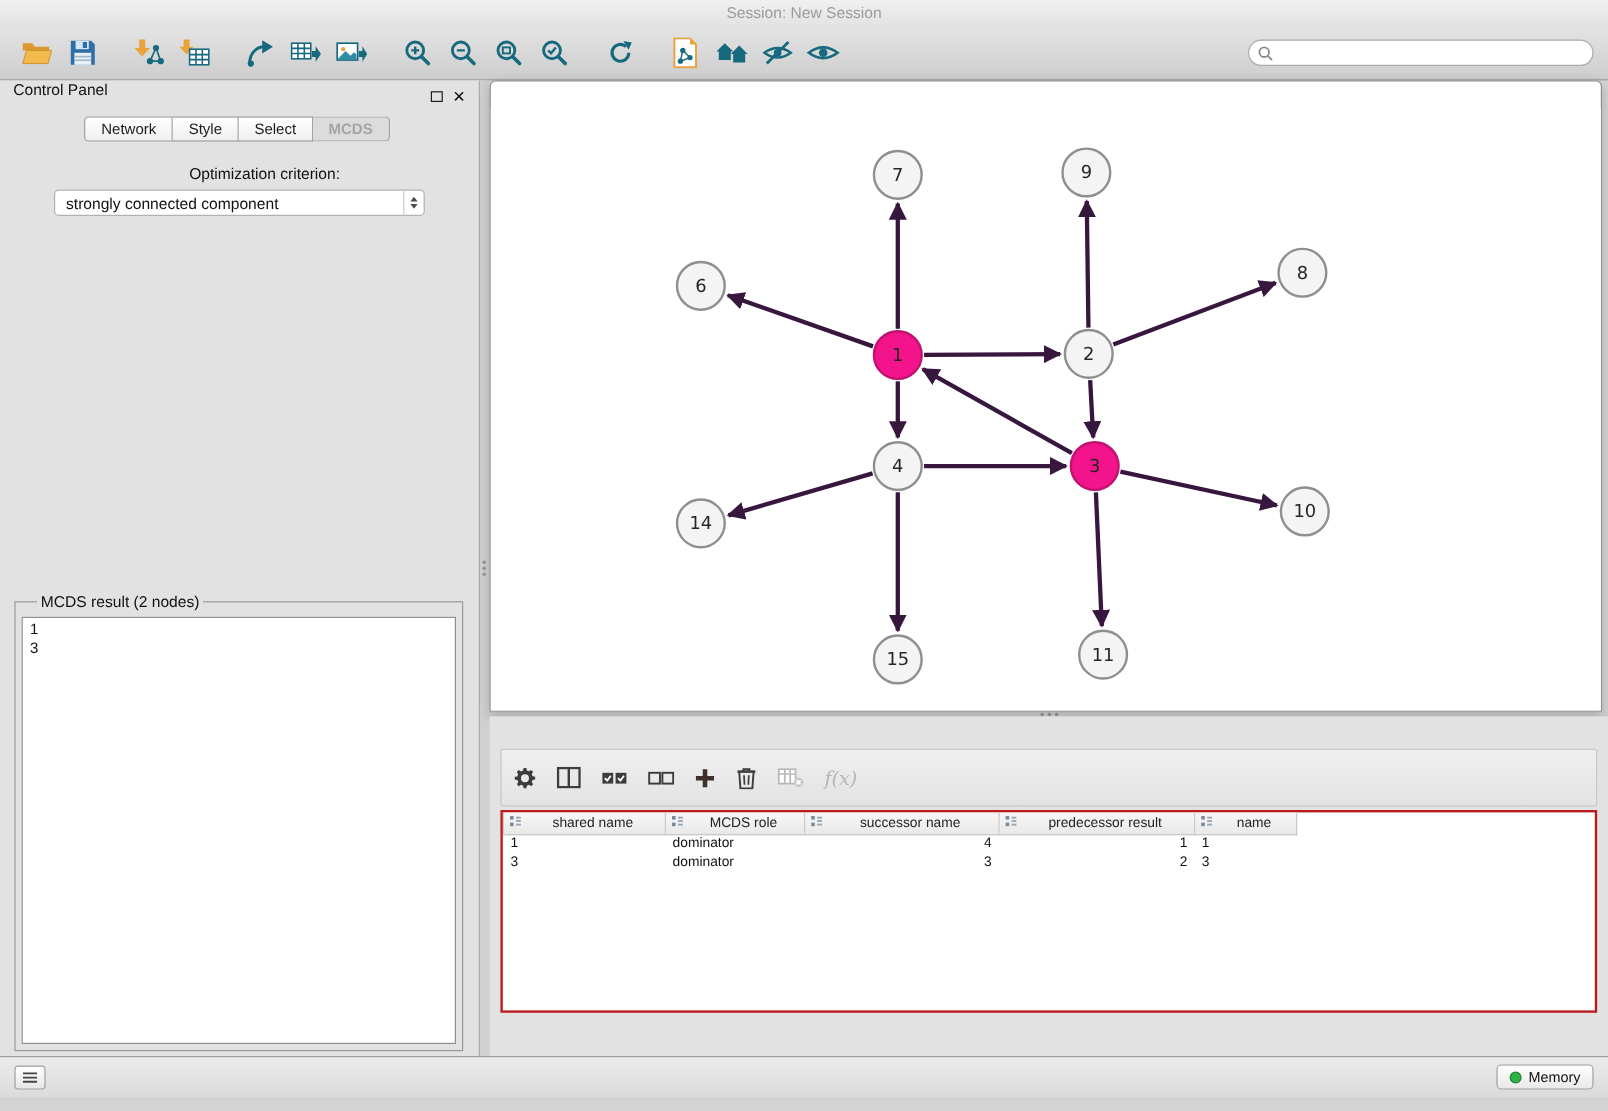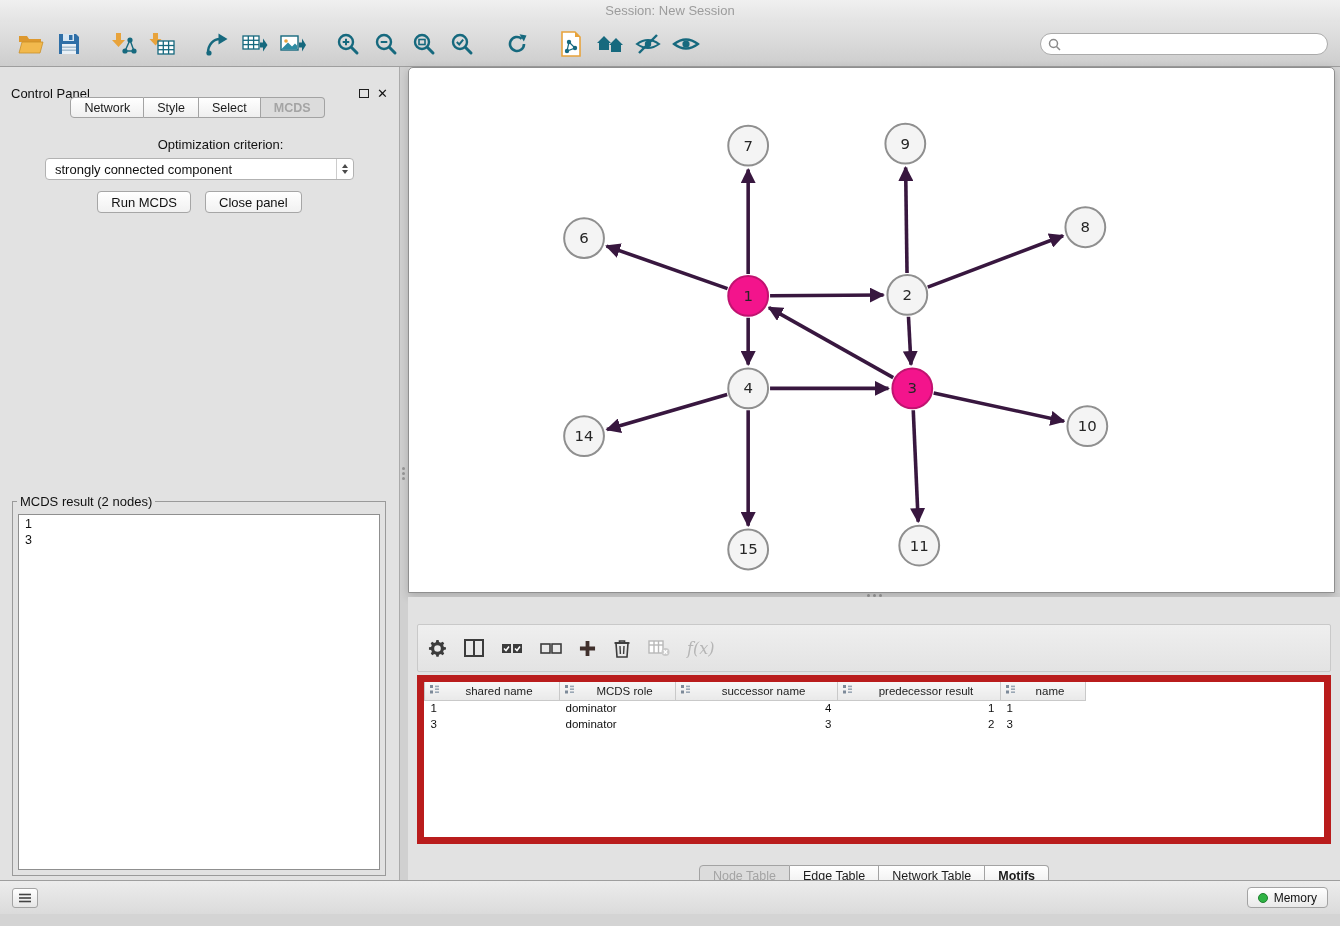--- a/index.html
+++ b/index.html
@@ -13,39 +13,39 @@
   .toolbar{position:absolute;top:22px;left:0;right:0;height:45px;background:linear-gradient(#e4e4e4,#cdcdcd);border-bottom:1px solid #9e9e9e;display:flex;align-items:center;padding:0 12px;}
   .tb{width:38px;height:38px;border:none;background:transparent;display:flex;align-items:center;justify-content:center;cursor:default;}
   .tb svg{display:block;}
   .tgap{width:17px;flex:0 0 17px;}
   .search-wrap{margin-left:auto;position:relative;}
   .search-input{width:288px;height:22px;border:1px solid #ababab;border-radius:12px;background:#fff;padding:0 10px 0 25px;font-size:12px;outline:none;font-family:inherit;}
   .search-icon{position:absolute;left:8px;top:5px;}
 
   
   .control-panel{position:absolute;left:0;top:67px;width:400px;bottom:34px;background:#e2e2e2;border-right:1px solid #ababab;}
-  .panel-header{position:absolute;top:13px;left:0;right:0;height:26px;display:flex;align-items:center;padding:0 11px;font-size:13px;color:#111;}
+  .panel-header{position:absolute;top:0;left:0;right:0;height:26px;display:flex;padding:0 11px;font-size:13px;color:#111;}
   .panel-controls{margin-left:auto;display:flex;align-items:center;gap:8px;}
   .float-icon{width:10px;height:9px;border:1.5px solid #1d1d1d;display:inline-block;background:transparent;}
   .close-x{font-size:13px;font-weight:bold;color:#111;line-height:1;}
   .segbar{display:flex;justify-content:center;}
   .cp-segbar{position:absolute;top:30px;left:0;right:4px;}
   .seg{border:1px solid #a3a3a3;border-left:none;background:linear-gradient(#ffffff,#efefef);padding:0 13px;font-size:12.5px;height:21px;display:flex;align-items:center;color:#1c1c1c;}
   .seg:first-child{border-left:1px solid #a3a3a3;border-radius:4px 0 0 4px;}
   .seg:last-child{border-radius:0 4px 4px 0;font-weight:bold;}
   .seg-active{background:#dcdcdc;color:#a4a4a4;}
   .cp-opt-label{position:absolute;top:70px;left:0;right:0;text-align:center;font-size:13px;color:#111;margin-left:42px;}
   .cp-select{position:absolute;top:91px;left:45px;right:45px;height:22px;background:#fff;border:1px solid #b2b2b2;border-radius:4px;display:flex;align-items:center;padding-left:9px;font-size:13px;color:#111;}
   .spin{margin-left:auto;width:17px;height:100%;border-left:1px solid #cccccc;display:flex;flex-direction:column;align-items:center;justify-content:center;gap:2px;}
   .tri-up{width:0;height:0;border-left:3.5px solid transparent;border-right:3.5px solid transparent;border-bottom:4.5px solid #4a4a4a;}
   .tri-down{width:0;height:0;border-left:3.5px solid transparent;border-right:3.5px solid transparent;border-top:4.5px solid #4a4a4a;}
   .cp-buttons{position:absolute;top:124px;left:0;right:0;display:flex;justify-content:center;gap:14px;}
   .btn{height:22px;padding:0 13px;border:1px solid #a6a6a6;border-radius:4px;background:linear-gradient(#ffffff,#f1f1f1);font-size:13px;display:flex;align-items:center;font-family:inherit;color:#111;}
   .mcds-fieldset{position:absolute;left:12px;right:13px;top:427px;bottom:16px;border:1px solid #9a9a9a;}
-  .mcds-fieldset legend{font-size:13px;padding:0 3px;margin-left:4px;color:#111;}
+  .mcds-fieldset legend{font-size:13px;padding:0 3px;margin-left:18px;color:#111;}
   .result-box{position:absolute;left:5px;right:5px;top:5px;bottom:5px;background:#fff;border:1px solid #8f8f8f;overflow:auto;}
   .result-text{font-size:12.5px;line-height:16px;padding:1px 6px;white-space:pre-line;color:#111;}
 
   
   .v-split{position:absolute;left:400px;width:8px;top:67px;bottom:34px;background:#d0d0d0;}
   .v-grip{position:absolute;top:398px;left:2px;}
   .grip-dot{width:3px;height:3px;border-radius:50%;background:#979797;margin:2px 0;}
   .h-split{position:absolute;left:408px;right:0;top:593px;height:4px;background:#d0d0d0;display:flex;align-items:center;justify-content:center;gap:3px;}
   .grip-dot-h{width:3px;height:3px;border-radius:50%;background:#979797;}
 
@@ -63,21 +63,21 @@
   .nw-canvas{position:absolute;top:21px;left:0;right:0;bottom:0;background:#fff;overflow:hidden;}
   .nw-canvas svg{width:100%;height:100%;display:block;}
   .nw-canvas text{font-family:"DejaVu Sans","Liberation Sans",sans-serif;}
 
   
   .table-panel{position:absolute;left:408px;right:0;top:597px;bottom:38px;background:#e2e2e2;}
   .tp-header{position:absolute;top:0;left:0;right:8px;height:24px;display:flex;align-items:center;padding:0 10px;font-size:13px;color:#111;margin-top:24px;}
   .tp-toolbar{position:absolute;top:27px;left:9px;right:9px;height:48px;background:linear-gradient(#efefef,#e3e3e3);border:1px solid #c9c9c9;border-radius:2px;display:flex;align-items:center;padding:0 10px;gap:17px;}
   .tp-tool{background:none;border:none;display:flex;align-items:center;justify-content:center;height:30px;cursor:default;}
   .fx-label{font-family:"DejaVu Serif","Liberation Serif",serif;font-style:italic;font-size:16px;color:#b5b5b5;}
-  .tp-tablewrap{position:absolute;left:9px;right:9px;top:78px;bottom:44px;background:#fff;border:7px solid #b91c1c;overflow:hidden;}
+  .tp-tablewrap{position:absolute;left:9px;right:9px;top:78px;bottom:44px;background:#fff;border:2px solid #b91c1c;overflow:hidden;}
   table.tp-table{border-collapse:collapse;table-layout:fixed;width:661px;}
   .tp-table th{height:18px;background:linear-gradient(#f7f7f7,#e9e9e9);border:1px solid #c9c9c9;border-top:none;font-weight:normal;font-size:11.5px;color:#222;padding:0 4px;}
   .tp-table th .hdr{display:flex;align-items:center;gap:3px;}
   .col-label{flex:1;text-align:center;white-space:nowrap;overflow:hidden;}
   .tp-table td{height:16px;font-size:11.5px;padding:0 6px;color:#111;white-space:nowrap;}
   td.num{text-align:right;}
   .tp-tabs{position:absolute;bottom:2px;left:0;right:0;}
 
   
   .statusbar{position:absolute;left:0;right:0;bottom:12px;height:34px;background:linear-gradient(#ececec,#dbdbdb);border-top:1px solid #9e9e9e;display:flex;align-items:center;padding:0 12px;}
@@ -249,24 +249,20 @@
       <div class="seg">Select</div>
       <div class="seg seg-active">MCDS</div>
     </div>
   <div class="cp-opt-label">Optimization criterion:</div>
   <div class="cp-select">
     <span>strongly connected component</span>
     <span class="spin">
         <span class="tri-up"></span>
         <span class="tri-down"></span>
       </span>
-  </div>
-  <div class="cp-buttons">
-    <button class="btn">Run MCDS</button>
-    <button class="btn">Close panel</button>
   </div>
   <fieldset class="mcds-fieldset">
     <legend>MCDS result (2 nodes)</legend>
     <div class="result-box">
       <div class="result-text">1
 3</div>
     </div>
   </fieldset>
 </div>
 
@@ -504,26 +500,20 @@
           <tr>
             <td>3</td>
             <td>dominator</td>
             <td class="num">3</td>
             <td class="num">2</td>
             <td>3</td>
           </tr>
         </tbody>
     </table>
   </div>
-  <div class="segbar tp-tabs" id="tp-tabs">
-      <div class="seg seg-active">Node Table</div>
-      <div class="seg">Edge Table</div>
-      <div class="seg">Network Table</div>
-      <div class="seg">Motifs</div>
-    </div>
 </div>
 
 <div class="statusbar">
   <button class="sb-left">
       <svg width="12" height="10" viewBox="0 0 12 10">
         <line x1="0" y1="1.5" x2="12" y2="1.5" stroke="#444" stroke-width="1.6"></line>
         <line x1="0" y1="5" x2="12" y2="5" stroke="#444" stroke-width="1.6"></line>
         <line x1="0" y1="8.5" x2="12" y2="8.5" stroke="#444" stroke-width="1.6"></line>
       </svg>
     </button>

